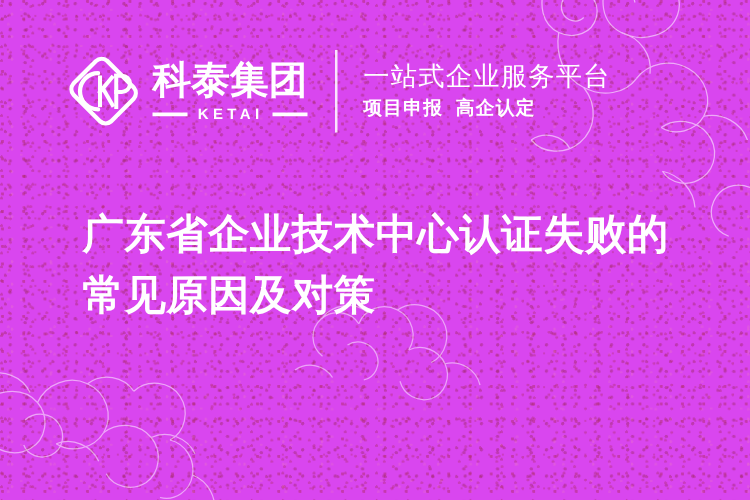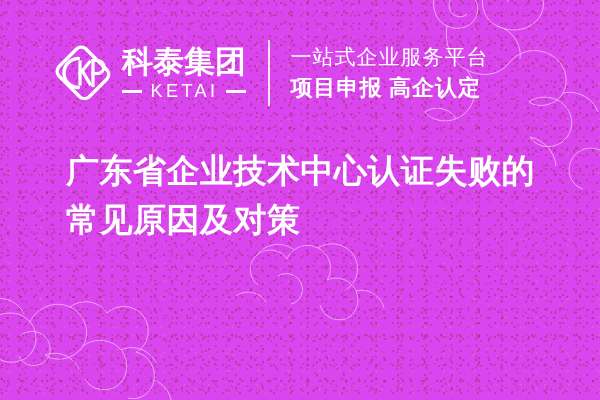--- a/index.html
+++ b/index.html
@@ -100,22 +100,22 @@
     margin-top: 5px;
   }
   .logo-en-row .rule {
     flex: 1;
     height: 3px;
     background: #ffffff;
     min-width: 13px;
   }
   .logo-en {
     font-family: "Liberation Sans", sans-serif;
-    font-size: 18px;
-    font-weight: 400;
+    font-size: 12px;
+    font-weight: 700;
     letter-spacing: 3.5px;
     color: #ffffff;
     line-height: 1;
     white-space: nowrap;
     padding-left: 1px;
   }
 
   .divider {
     width: 1.5px;
     height: 66px;
@@ -129,35 +129,35 @@
   .tagline-main {
     font-family: "DejaVu Sans", "Liberation Sans", sans-serif;
     font-size: 21px;
     line-height: 1.1;
     color: #ffffff;
     font-weight: 400;
     letter-spacing: 1px;
     white-space: nowrap;
   }
   .tagline-sub {
-    font-family: Liberation Serif, serif;
-    font-size: 22px;
+    font-family: Liberation Mono, monospace;
+    font-size: 15px;
     line-height: 1.15;
     color: #ffffff;
     font-weight: 700;
     letter-spacing: 1px;
     margin-top: 6px;
     white-space: nowrap;
   }
 
   
   .title {
     position: absolute;
     left: 66px;
-    top: 147px;
+    top: 163px;
     width: 478px;
     font-family: "DejaVu Sans", "Liberation Sans", sans-serif;
     font-size: 33px;
     font-weight: 700;
     line-height: 1.48;
     color: #ffffff;
     letter-spacing: 0.5px;
     word-break: break-all;
   }
 </style>

